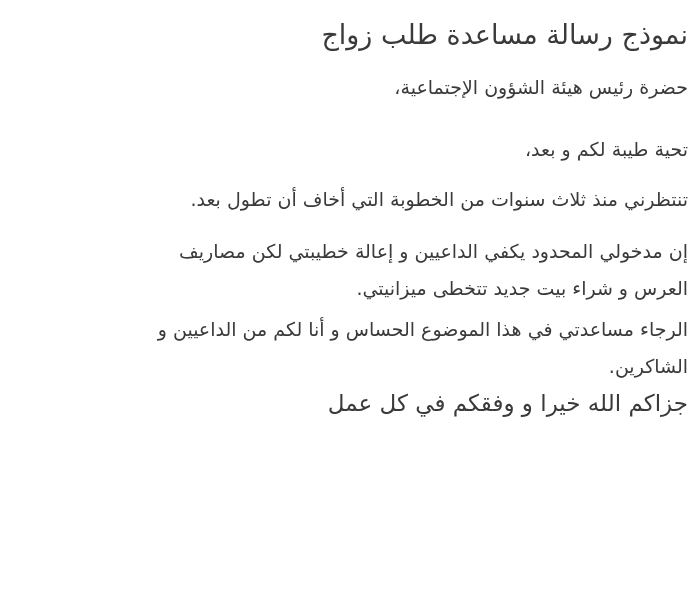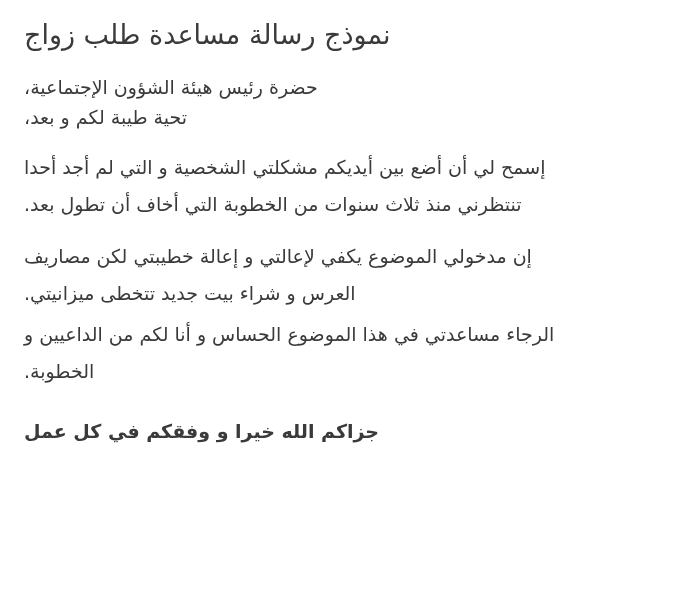--- a/index.html
+++ b/index.html
@@ -9,21 +9,21 @@
   }
   body {
     width: 700px;
     height: 601px;
     overflow: hidden;
     font-family: "DejaVu Sans", sans-serif;
     color: #3a3a3a;
   }
   .doc {
     direction: rtl;
-    text-align: left;
+    text-align: right;
     box-sizing: border-box;
     width: 700px;
     padding: 0 12px 0 24px;
   }
   .line {
     white-space: nowrap;
   }
   .title {
     font-size: 27px;
     line-height: 38px;
@@ -31,56 +31,55 @@
     margin-top: 16px;
   }
   .salutation {
     font-size: 19px;
     line-height: 30px;
     margin-top: 18px;
   }
   .greeting {
     font-size: 19px;
     line-height: 30px;
+    margin-top: 32px;
   }
   .para {
     font-size: 19px;
     line-height: 37px;
   }
   .para-1 { margin-top: 17px; }
   .para-2 { margin-top: 15px; }
   .para-3 { margin-top: 4px; }
   .closing {
-    font-size: 19px;
+    font-size: 23px;
     line-height: 37px;
-    margin-top: 23px;
-    font-weight: bold;
+    margin-top: 0;
   }
 </style>
 </head>
 <body style="background: rgb(255, 255, 255); color: rgb(58, 58, 58);">
 
 <div class="doc">
 
   <div class="title line">نموذج رسالة مساعدة طلب زواج</div>
 
   <div class="salutation line">حضرة رئيس هيئة الشؤون الإجتماعية،</div>
 
   <div class="greeting line">تحية طيبة لكم و بعد،</div>
 
   <div class="para para-1">
-    <div class="line">إسمح لي أن أضع بين أيديكم مشكلتي الشخصية و التي لم أجد أحدا</div>
     <div class="line">تنتظرني منذ ثلاث سنوات من الخطوبة التي أخاف أن تطول بعد.</div>
   </div>
 
   <div class="para para-2">
-    <div class="line">إن مدخولي الموضوع يكفي لإعالتي و إعالة خطيبتي لكن مصاريف</div>
+    <div class="line">إن مدخولي المحدود يكفي الداعيين و إعالة خطيبتي لكن مصاريف</div>
     <div class="line">العرس و شراء بيت جديد تتخطى ميزانيتي.</div>
   </div>
 
   <div class="para para-3">
     <div class="line">الرجاء مساعدتي في هذا الموضوع الحساس و أنا لكم من الداعيين و</div>
-    <div class="line">الخطوبة.</div>
+    <div class="line">الشاكرين.</div>
   </div>
 
   <div class="closing line">جزاكم الله خيرا و وفقكم في كل عمل</div>
 
 </div>
 
 </body></html>

